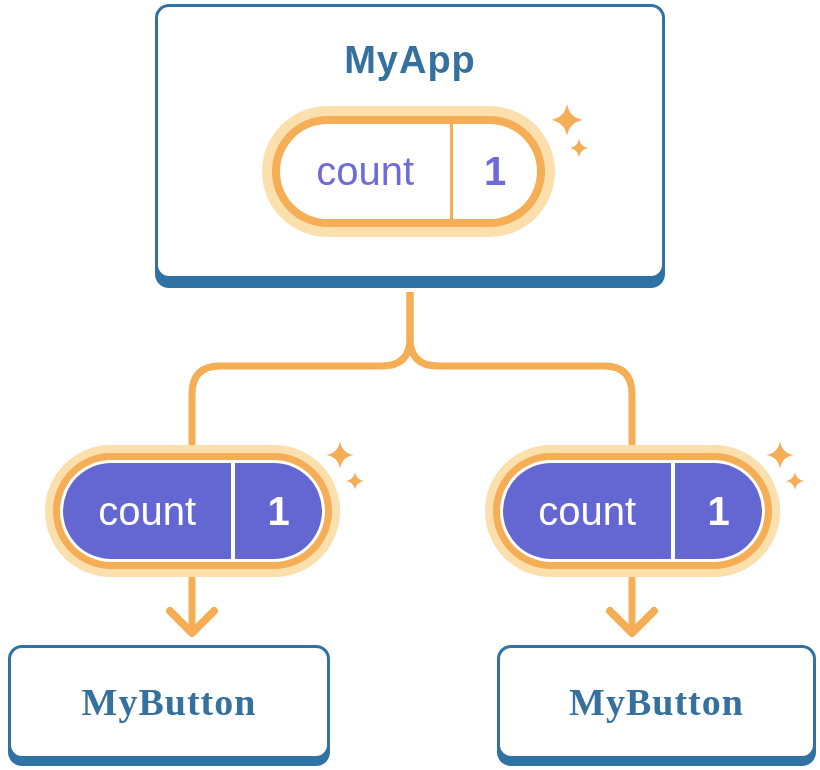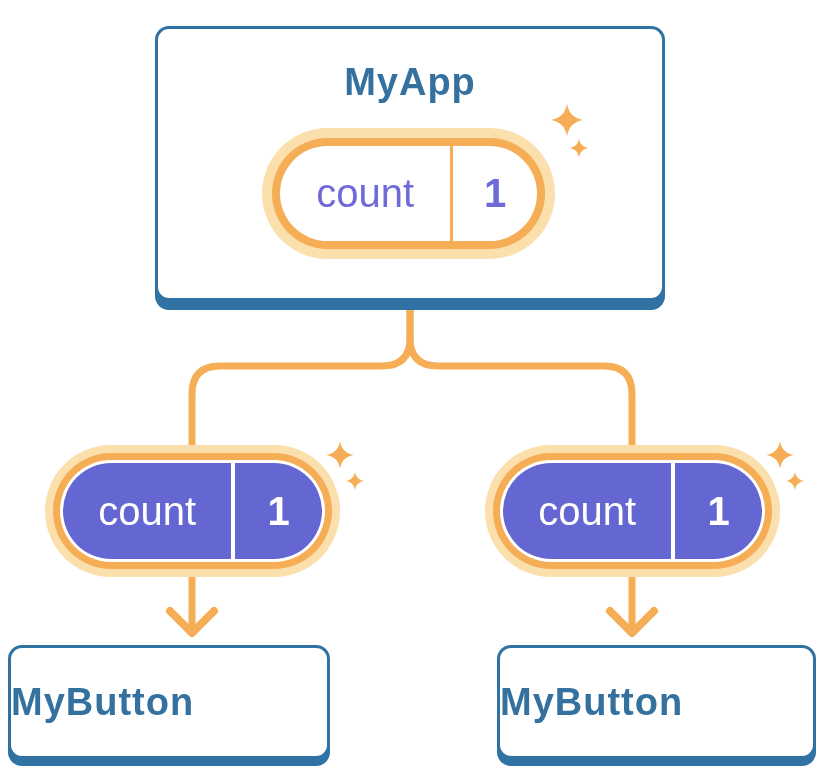--- a/index.html
+++ b/index.html
@@ -7,23 +7,23 @@
     position:relative;width:820px;height:770px;background:#ffffff;
     font-family:"Liberation Sans",sans-serif;overflow:hidden;
   }
   .connectors{position:absolute;left:0;top:0;z-index:0;}
 
   
   .card{
     position:absolute;box-sizing:border-box;background:#ffffff;
     border:3px solid #2F72A3;border-radius:14px;z-index:1;
   }
-  .root-card{left:155px;top:26px;width:510px;height:275px;box-shadow:0 9px 0 #2F72A3;}
+  .root-card{left:155px;top:4px;width:510px;height:275px;box-shadow:0 9px 0 #2F72A3;}
   .child-card{top:645px;height:114px;box-shadow:0 7px 0 #2F72A3;
-    display:flex;align-items:center;}
+    display:flex;align-items:center;justify-content:center;font-family:Liberation Serif, serif;}
   .child-left{left:8px;width:322px;}
   .child-right{left:497px;width:319px;}
   .card-title{color:#35719E;font-weight:600;font-size:38px;letter-spacing:1px;}
   .root-title{position:absolute;top:32px;left:0;width:100%;text-align:center;}
 
   
   .state-pill{
     position:absolute;left:104px;top:99px;width:293px;height:131px;
     background:#FBDFAD;border-radius:999px;padding:10px;box-sizing:border-box;
   }

